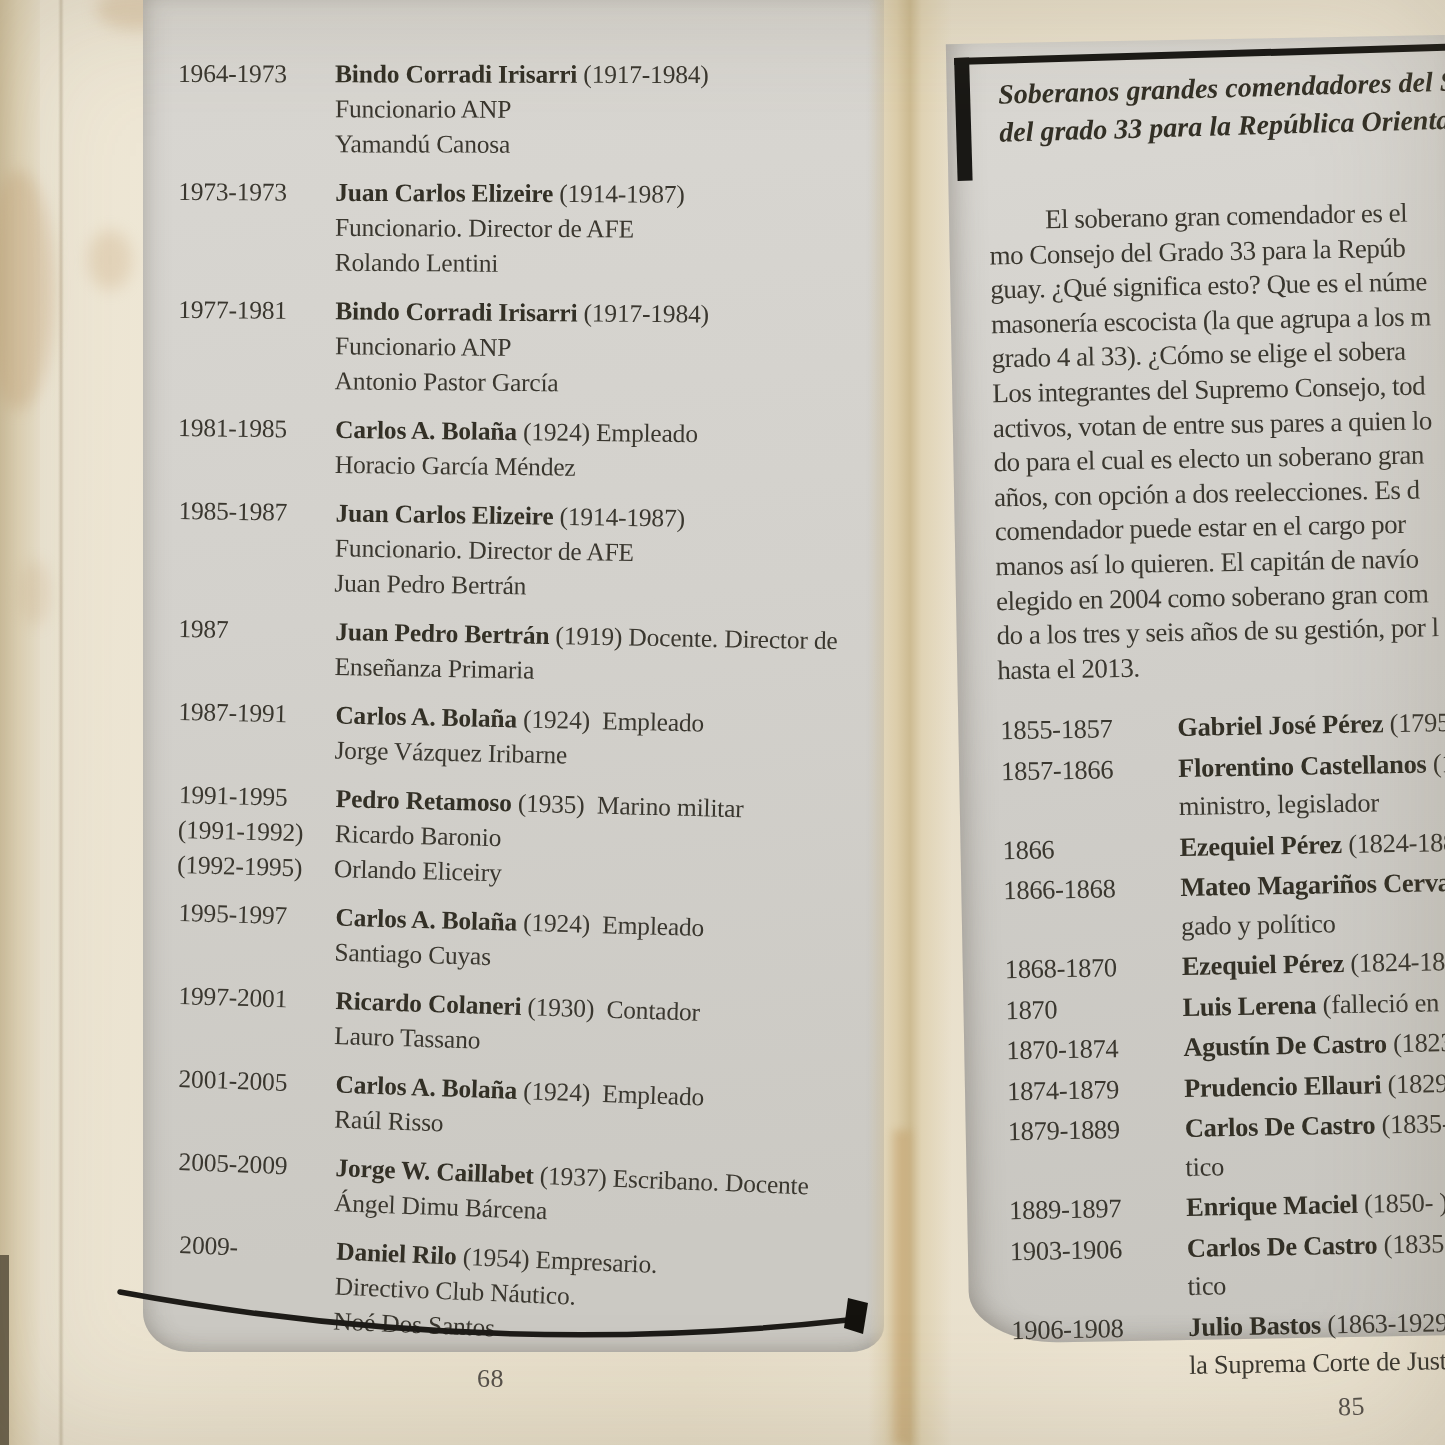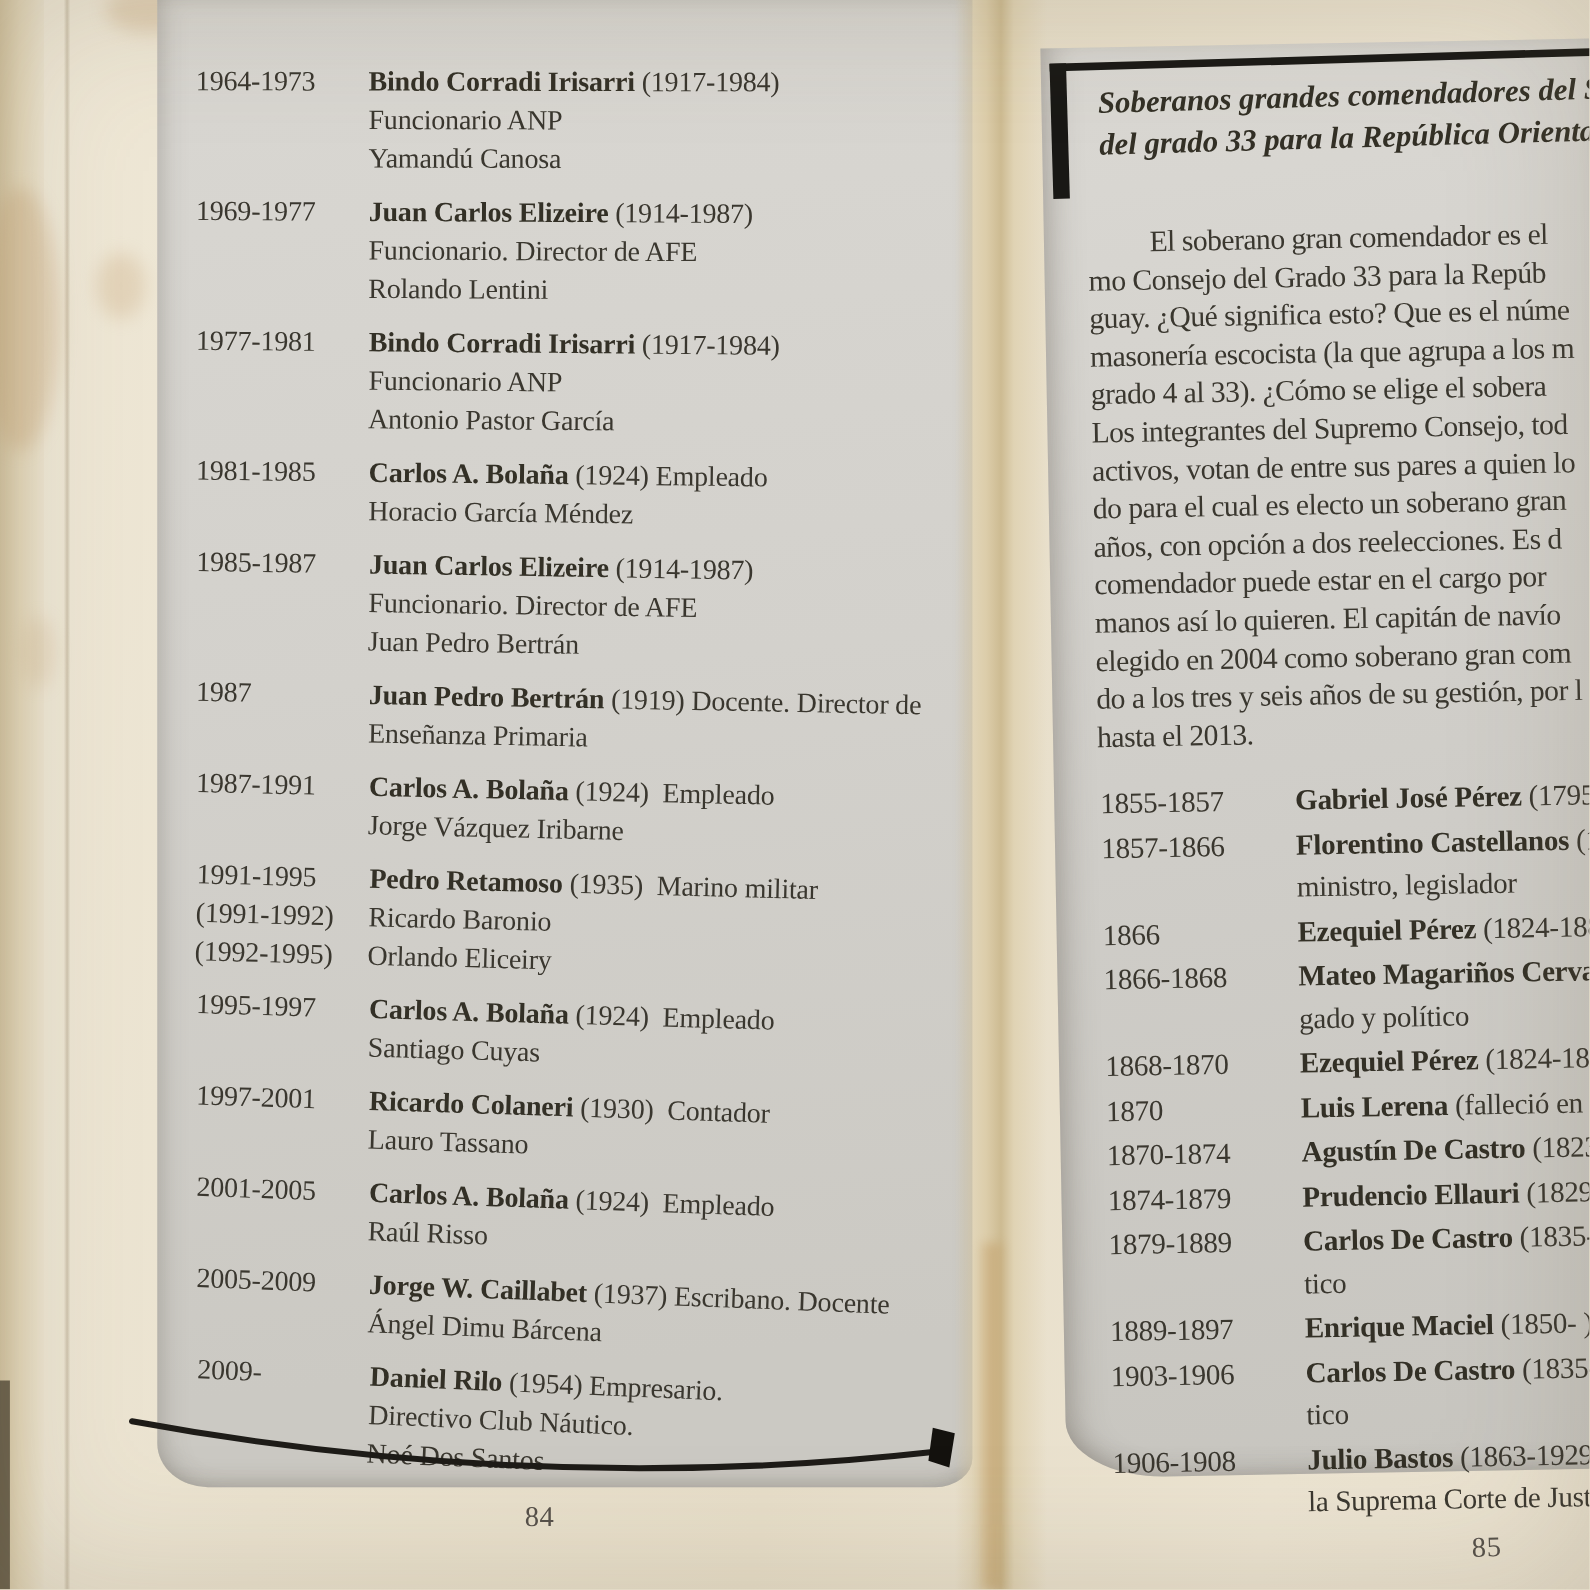--- a/index.html
+++ b/index.html
@@ -96,21 +96,21 @@
             <div class="line">1964-1973</div>
           </div>
           <div class="lines">
             <div class="line"><b>Bindo Corradi Irisarri </b>(1917-1984)</div>
             <div class="line">Funcionario ANP</div>
             <div class="line">Yamandú Canosa</div>
           </div>
         </div>
         <div class="row" style="transform: rotate(0.31deg);">
           <div class="dates">
-            <div class="line">1969-1977</div>
+            <div class="line">1973-1973</div>
           </div>
           <div class="lines">
             <div class="line"><b>Juan Carlos Elizeire </b>(1914-1987)</div>
             <div class="line">Funcionario. Director de AFE</div>
             <div class="line">Rolando Lentini</div>
           </div>
         </div>
         <div class="row" style="transform: rotate(0.5deg);">
           <div class="dates">
             <div class="line">1977-1981</div>
@@ -345,17 +345,17 @@
             <div class="line">1906-1908</div>
           </div>
           <div class="lines">
             <div class="line"><b>Julio Bastos </b>(1863-1929)</div>
             <div class="line">la Suprema Corte de Justi</div>
           </div>
         </div>
       </div>
   </div>
 
-  <div class="pg pg-left">84</div>
+  <div class="pg pg-left">68</div>
   <div class="pg pg-right">85</div>
 
   <div class="vignette"></div>
 </div>
 
 </body></html>

